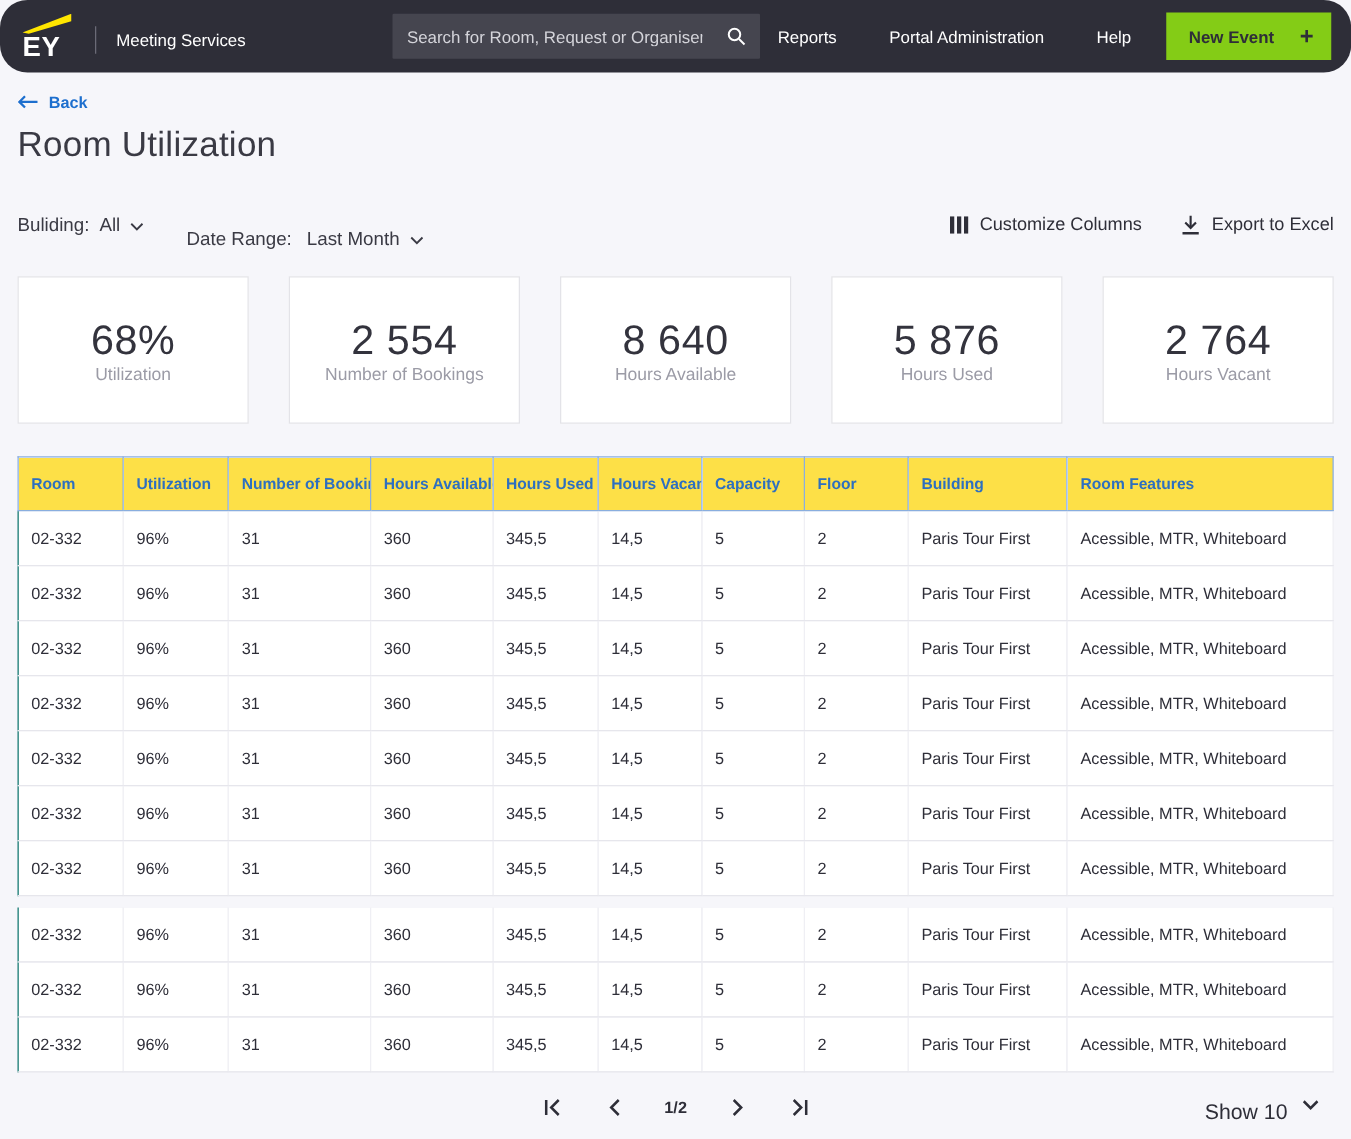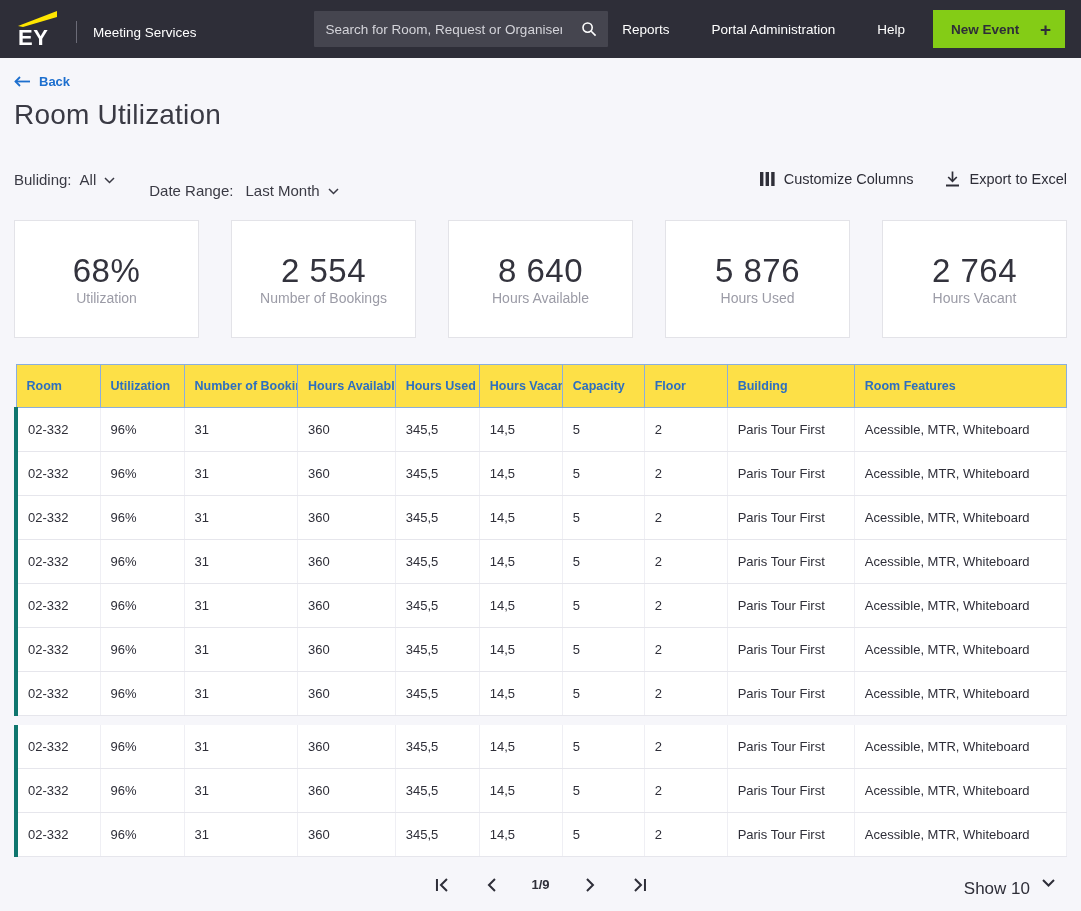--- a/index.html
+++ b/index.html
@@ -6,20 +6,21 @@
   html,body { width:1081px; height:911px; }
   body {
     font-family:"Liberation Sans","DejaVu Sans",sans-serif;
     background:#f6f6fa; color:#2e2e38; overflow:hidden;
   }
 
   
   .topbar {
     height:58px; background:#2e2e38; display:flex; align-items:center;
     padding:0 14px 0 14px;
+    border-radius:22px;
   }
   .logo-wrap { display:flex; align-items:flex-end; gap:14px; }
   .ey-logo { position:relative; width:46px; height:40px; cursor:pointer; }
   .ey-logo svg { position:absolute; top:2px; left:4px; }
   .ey-logo .ey-text {
     position:absolute; bottom:0; left:4px; color:#fff; font-weight:bold;
     font-size:22px; letter-spacing:0.5px; line-height:1;
   }
   .logo-divider { width:1px; height:22px; background:#6b6b77; margin:0 2px 6px 2px; }
   .app-name { color:#fff; font-size:13.5px; margin-bottom:9px; }
@@ -81,21 +82,21 @@
   .util-table th {
     background:#fde047; color:#2d6fc0; font-size:12.5px; font-weight:bold;
     text-align:left; padding:14px 10px; border:1px solid #8aaede;
     overflow:hidden; white-space:nowrap;
   }
   .util-table td {
     background:#fff; font-size:13px; color:#2e2e38; padding:14px 10px;
     border-bottom:1px solid #e6e6ec; border-right:1px solid #efeff4;
     overflow:hidden; white-space:nowrap;
   }
-  .util-table td:first-child { border-left:4px solid #0f766e; }
+  .util-table td:first-child { border-left:1px solid #0f766e; }
   .util-table tr.spacer-row td {
     background:transparent; border:none; padding:0; height:9px;
   }
   .c0{width:8%} .c1{width:8%} .c2{width:10.8%} .c3{width:9.3%} .c4{width:8%}
   .c5{width:7.9%} .c6{width:7.8%} .c7{width:7.9%} .c8{width:12.1%} .c9{width:20.2%}
 
   
   .pagination-bar { position:relative; margin-top:18px; height:40px; }
   .pager { position:absolute; left:50%; top:0; transform:translateX(-50%);
            display:flex; align-items:center; gap:30px; }
@@ -368,21 +369,21 @@
         <svg width="16" height="14" viewBox="0 0 16 14" fill="none" stroke="#2e2e38" stroke-width="2">
           <line x1="3" y1="1" x2="3" y2="13"></line>
             <polyline points="13,1 7,7 13,13"></polyline>
         </svg>
       </span>
       <span class="pg-btn">
         <svg width="10" height="14" viewBox="0 0 10 14" fill="none" stroke="#2e2e38" stroke-width="2">
           <polyline points="8,1 2,7 8,13"></polyline>
         </svg>
       </span>
-      <span class="pg-indicator">1/9</span>
+      <span class="pg-indicator">1/2</span>
       <span class="pg-btn">
         <svg width="10" height="14" viewBox="0 0 10 14" fill="none" stroke="#2e2e38" stroke-width="2">
           <polyline points="2,1 8,7 2,13"></polyline>
         </svg>
       </span>
       <span class="pg-btn">
         <svg width="16" height="14" viewBox="0 0 16 14" fill="none" stroke="#2e2e38" stroke-width="2">
           <polyline points="3,1 9,7 3,13"></polyline>
             <line x1="13" y1="1" x2="13" y2="13"></line>
         </svg>

